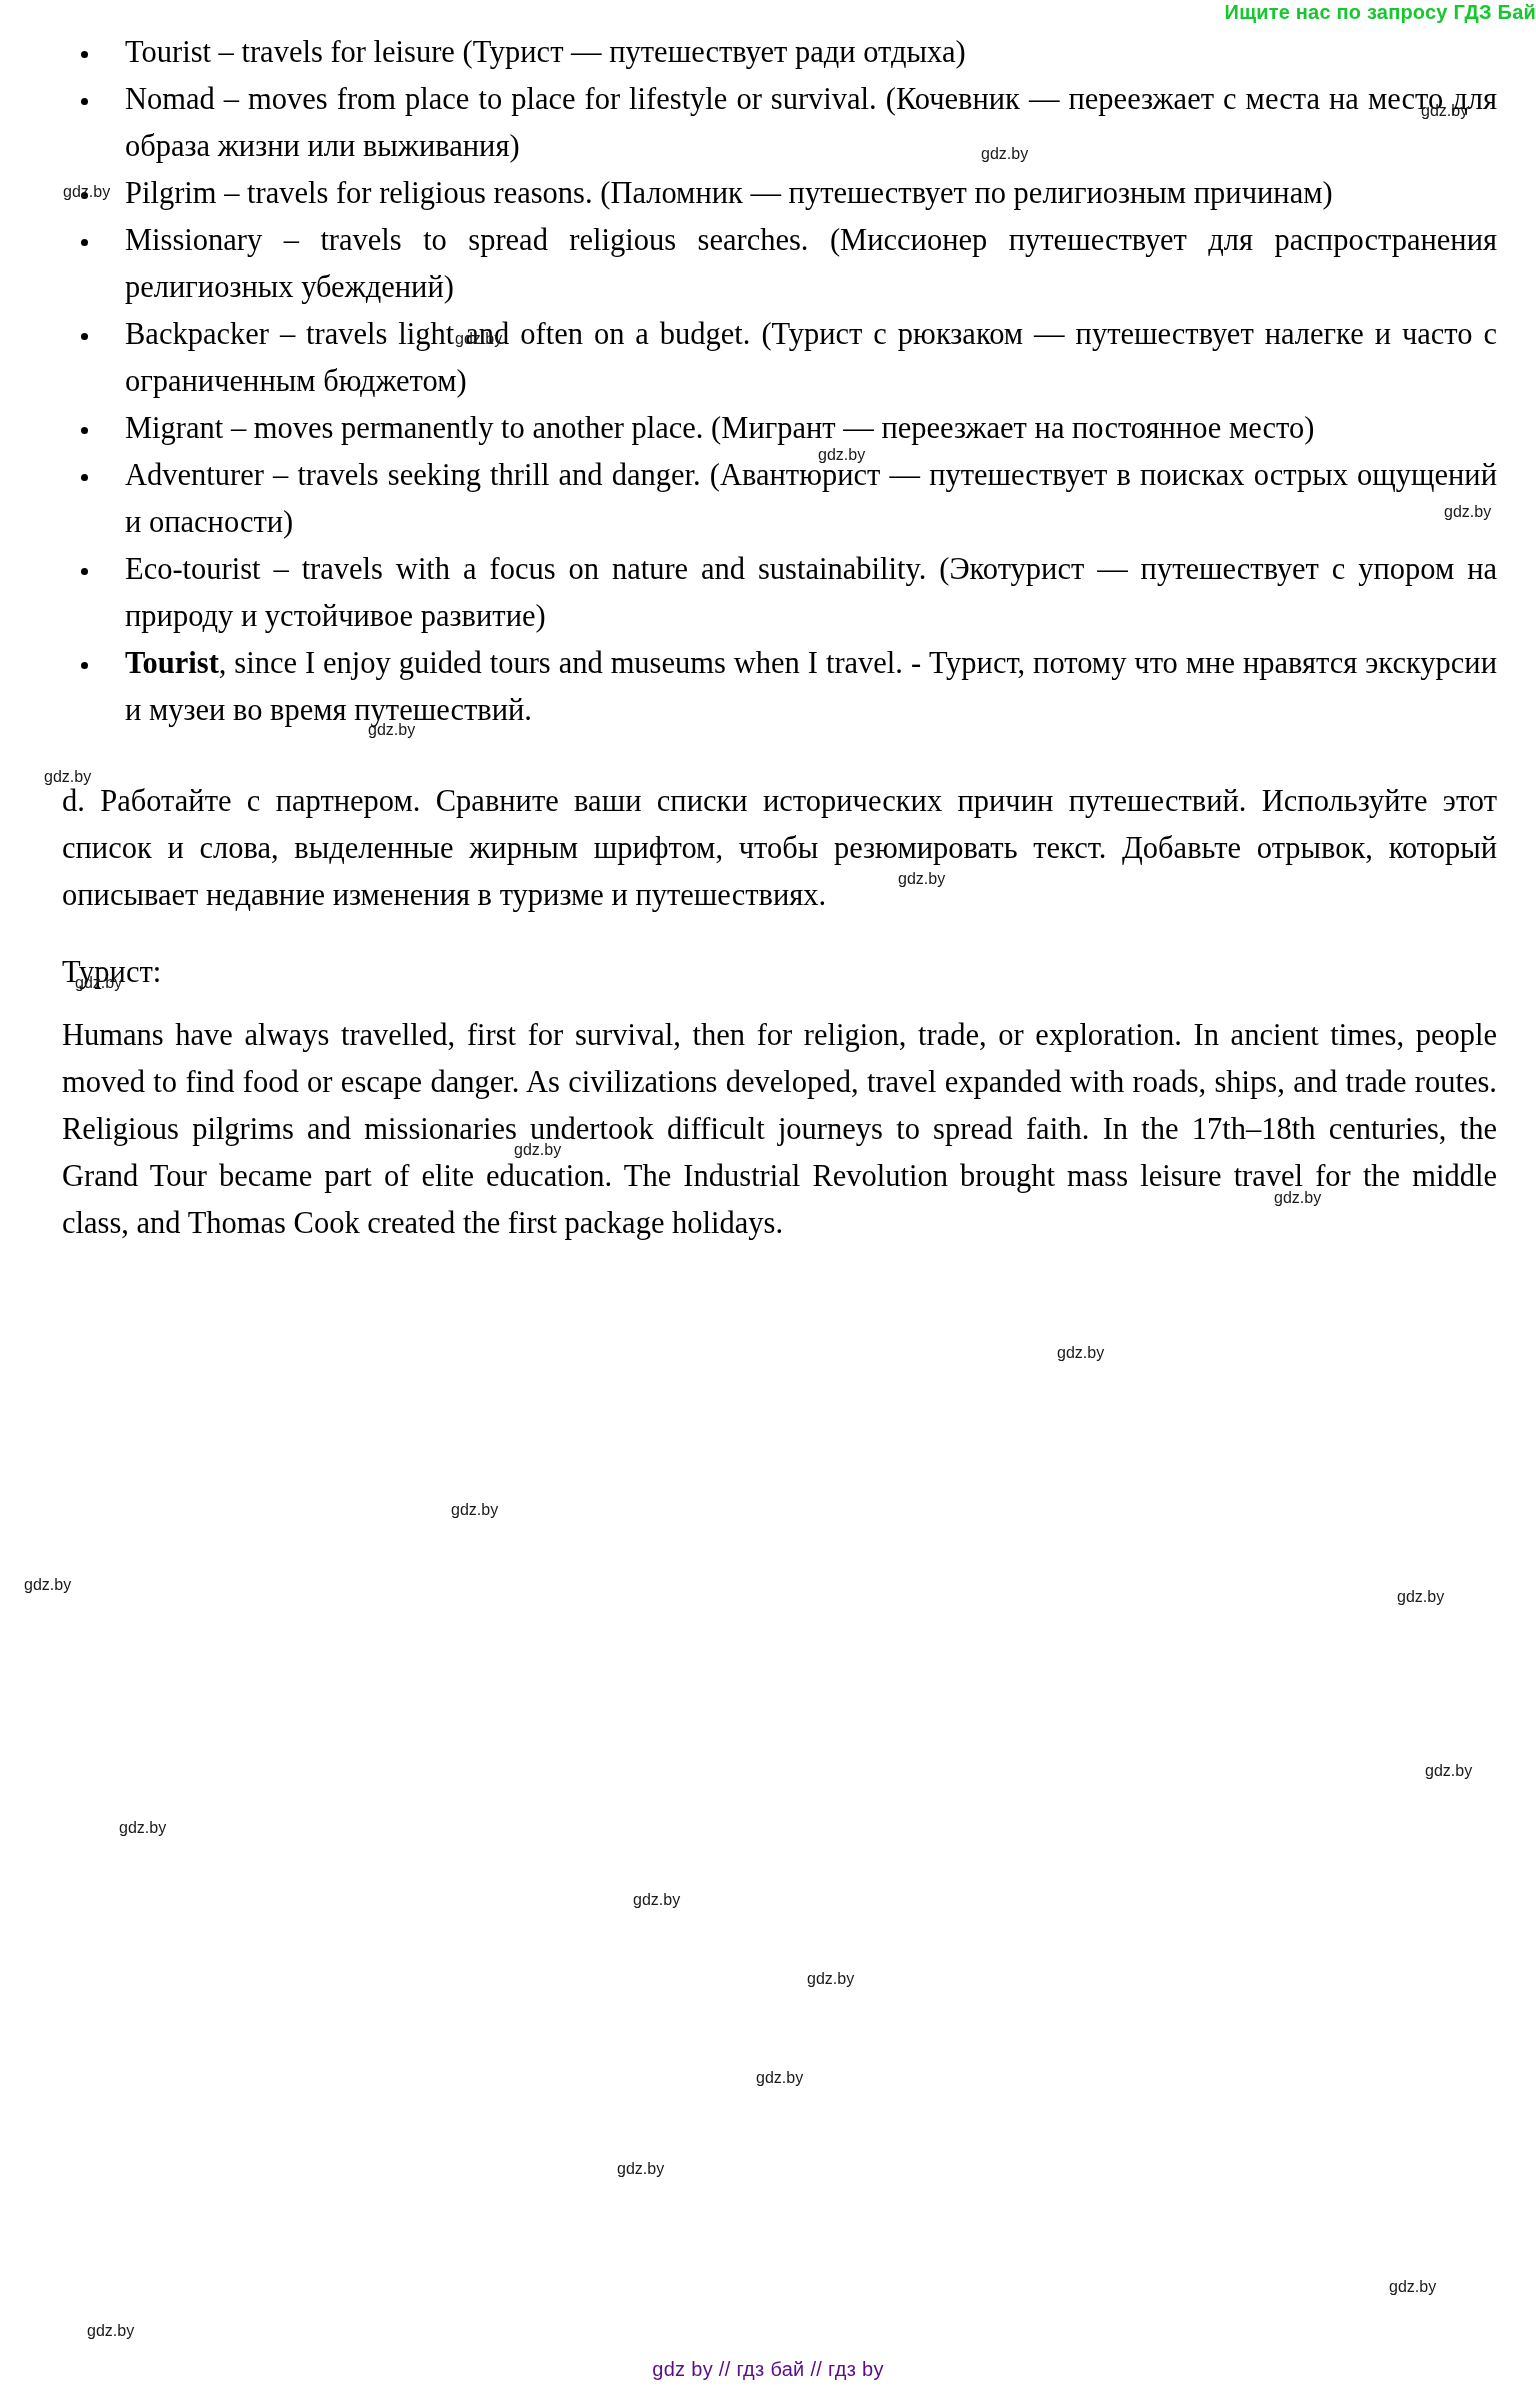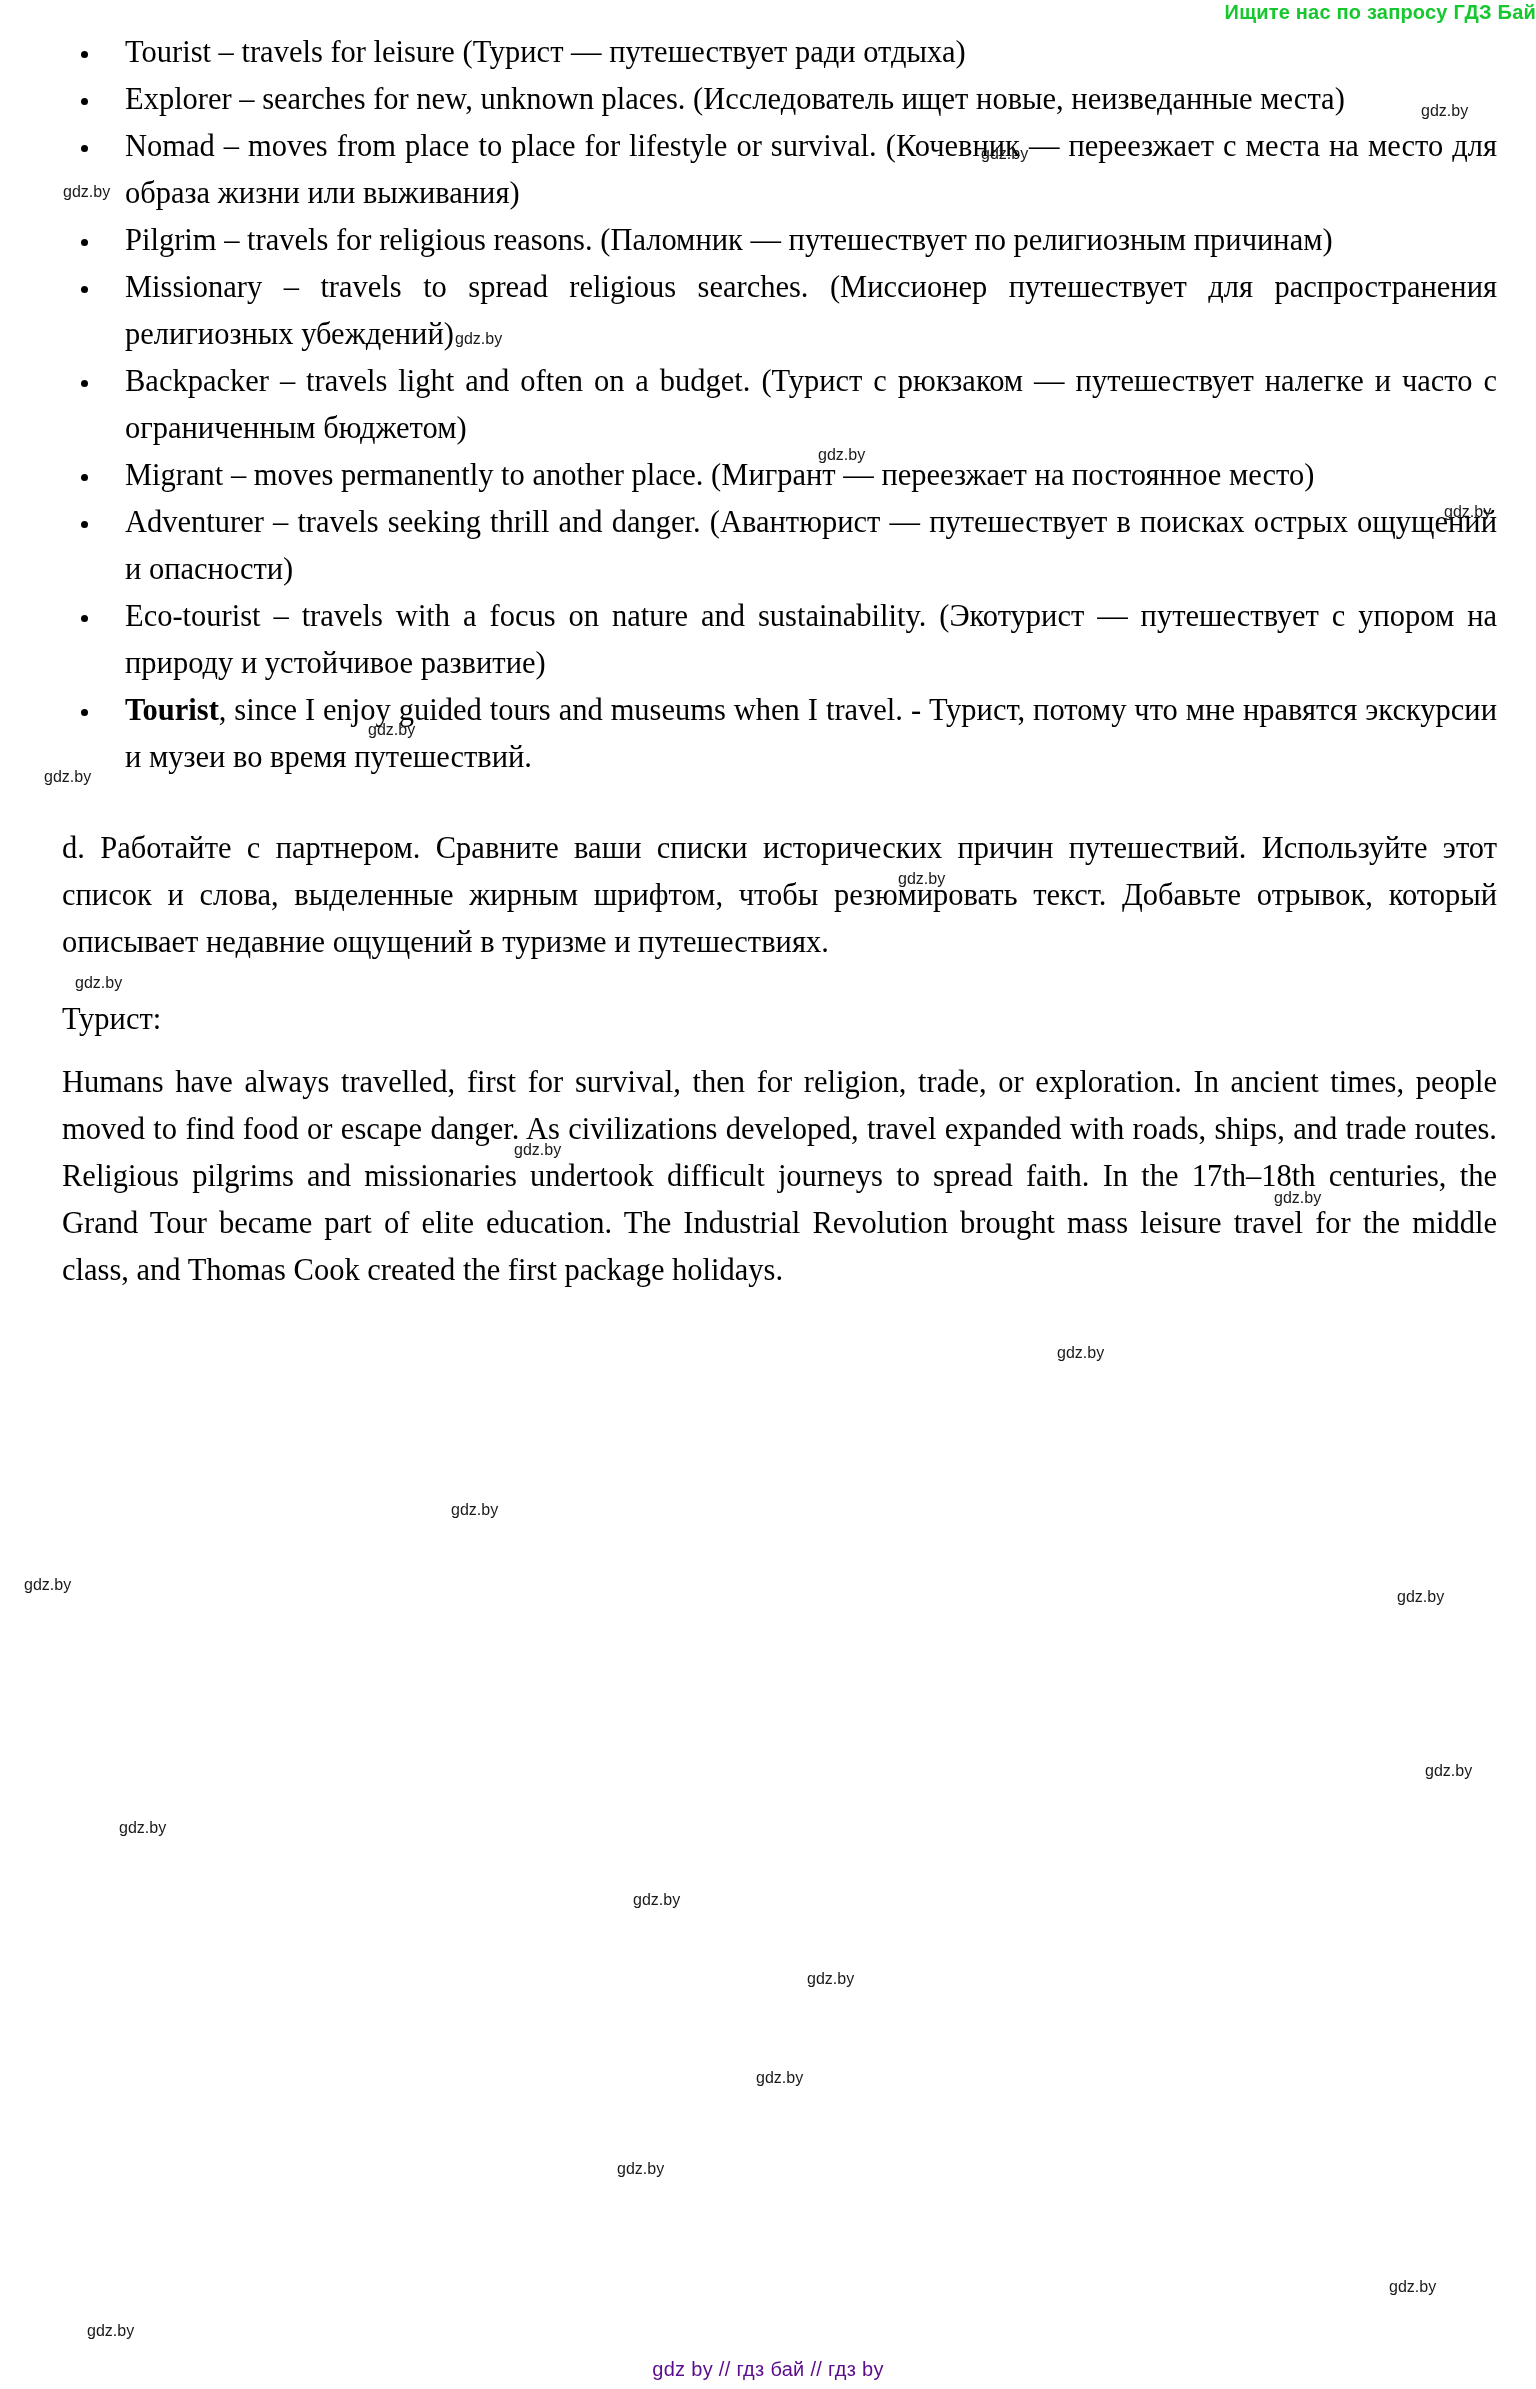--- a/index.html
+++ b/index.html
@@ -139,24 +139,20 @@
 
 <div class="page">
   <div class="content">
 
     <ul class="bul">
       <li>
         <span class="eng">Tourist – travels for leisure</span>
         <span>(Турист — путешествует ради отдыха)</span>
       </li>
       <li>
-        <span class="eng">Explorer – searches for new, unknown places.</span>
-        <span>(Исследователь ищет новые, неизведанные места)</span>
-      </li>
-      <li>
         <span class="eng">Nomad – moves from place to place for lifestyle or survival.</span>
         <span>(Кочевник — переезжает с места на место для образа жизни или выживания)</span>
       </li>
       <li>
         <span class="eng">Pilgrim – travels for religious reasons.</span>
         <span>(Паломник — путешествует по религиозным причинам)</span>
       </li>
       <li>
         <span class="eng">Missionary – travels to spread religious searches.</span>
         <span>(Миссионер путешествует для распространения религиозных убеждений)</span>
@@ -179,21 +175,21 @@
       </li>
     </ul>
 
 
     <ul class="bul">
       <li><b>Tourist</b><span>, since I enjoy guided tours and museums when I travel. - </span><span>Турист, потому что мне нравятся экскурсии и музеи во время путешествий.</span></li>
     </ul>
 
     <div class="spacer-lg"></div>
 
-    <p class="task-para">d. Работайте с партнером. Сравните ваши списки исторических причин путешествий. Используйте этот список и слова, выделенные жирным шрифтом, чтобы резюмировать текст. Добавьте отрывок, который описывает недавние ощущений в туризме и путешествиях.</p>
+    <p class="task-para">d. Работайте с партнером. Сравните ваши списки исторических причин путешествий. Используйте этот список и слова, выделенные жирным шрифтом, чтобы резюмировать текст. Добавьте отрывок, который описывает недавние изменения в туризме и путешествиях.</p>
 
     <div class="spacer-md"></div>
 
     <p class="answer-label">Турист:</p>
 
     <div class="spacer-sm"></div>
 
     <p class="answer-body">Humans have always travelled, first for survival, then for religion, trade, or exploration. In ancient times, people moved to find food or escape danger. As civilizations developed, travel expanded with roads, ships, and trade routes. Religious pilgrims and missionaries undertook difficult journeys to spread faith. In the 17th–18th centuries, the Grand Tour became part of elite education. The Industrial Revolution brought mass leisure travel for the middle class, and Thomas Cook created the first package holidays.</p>
 
   </div>

